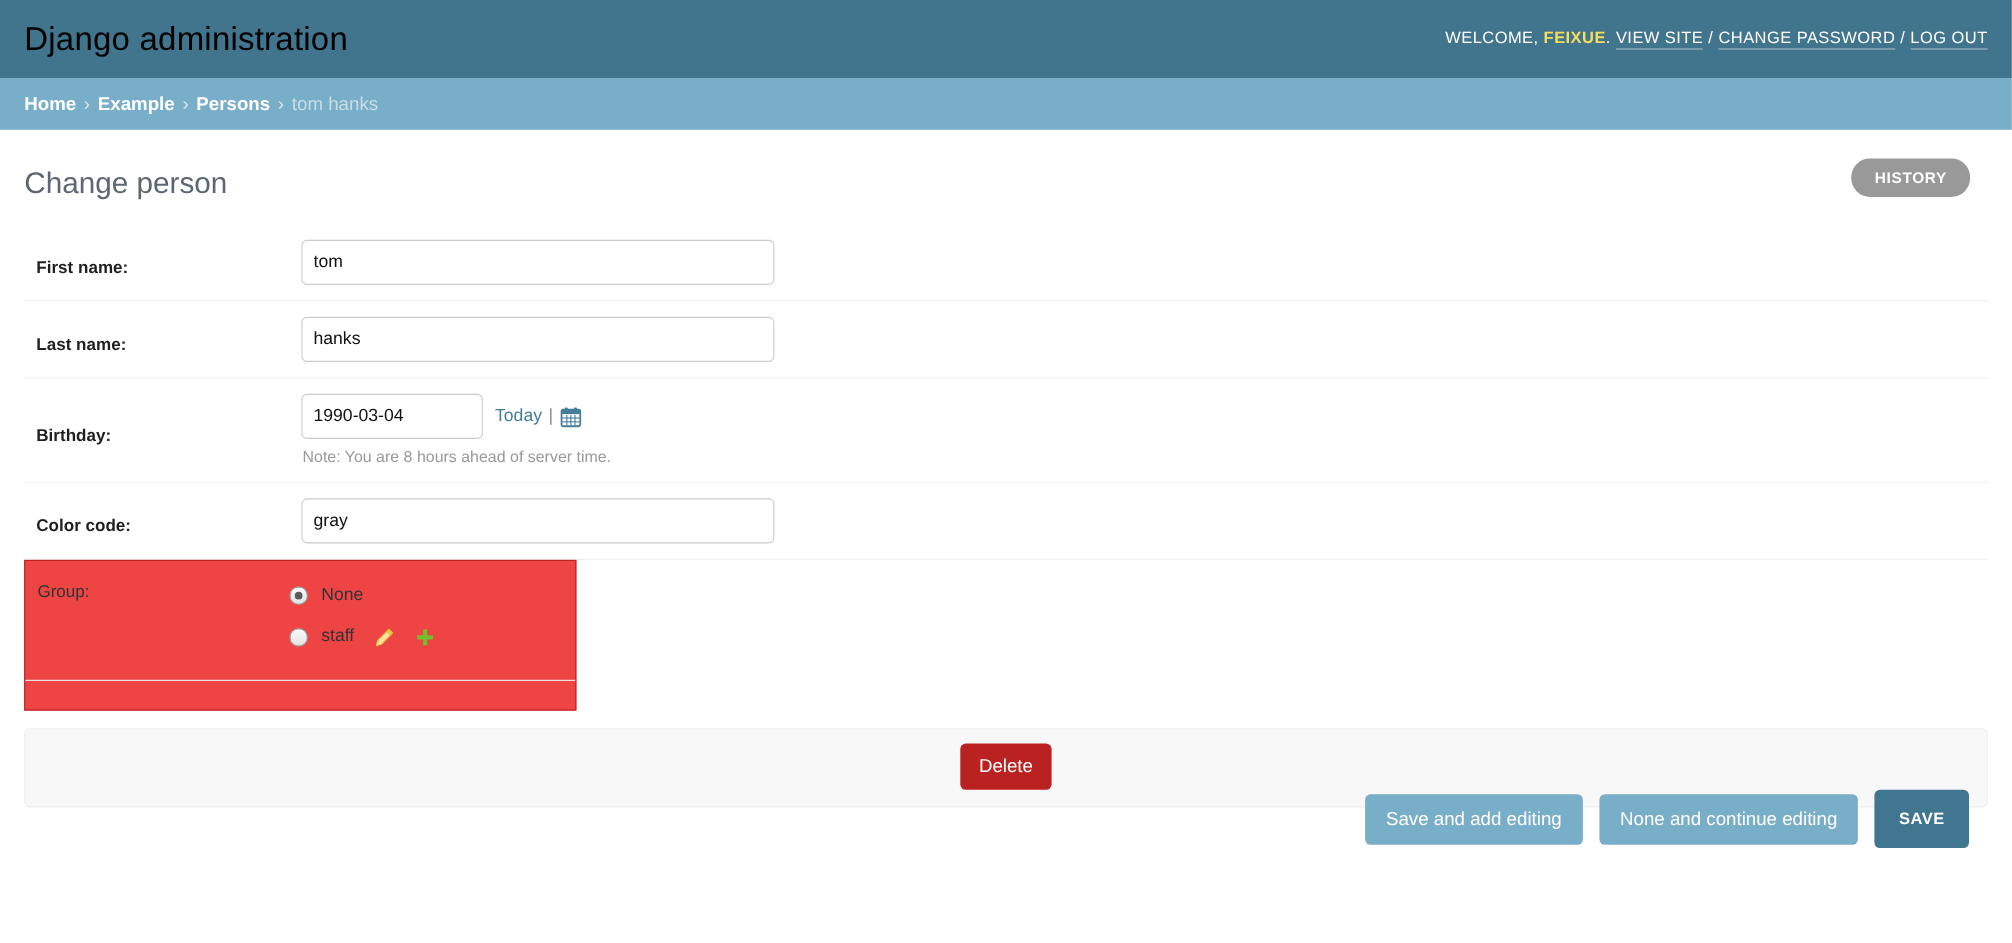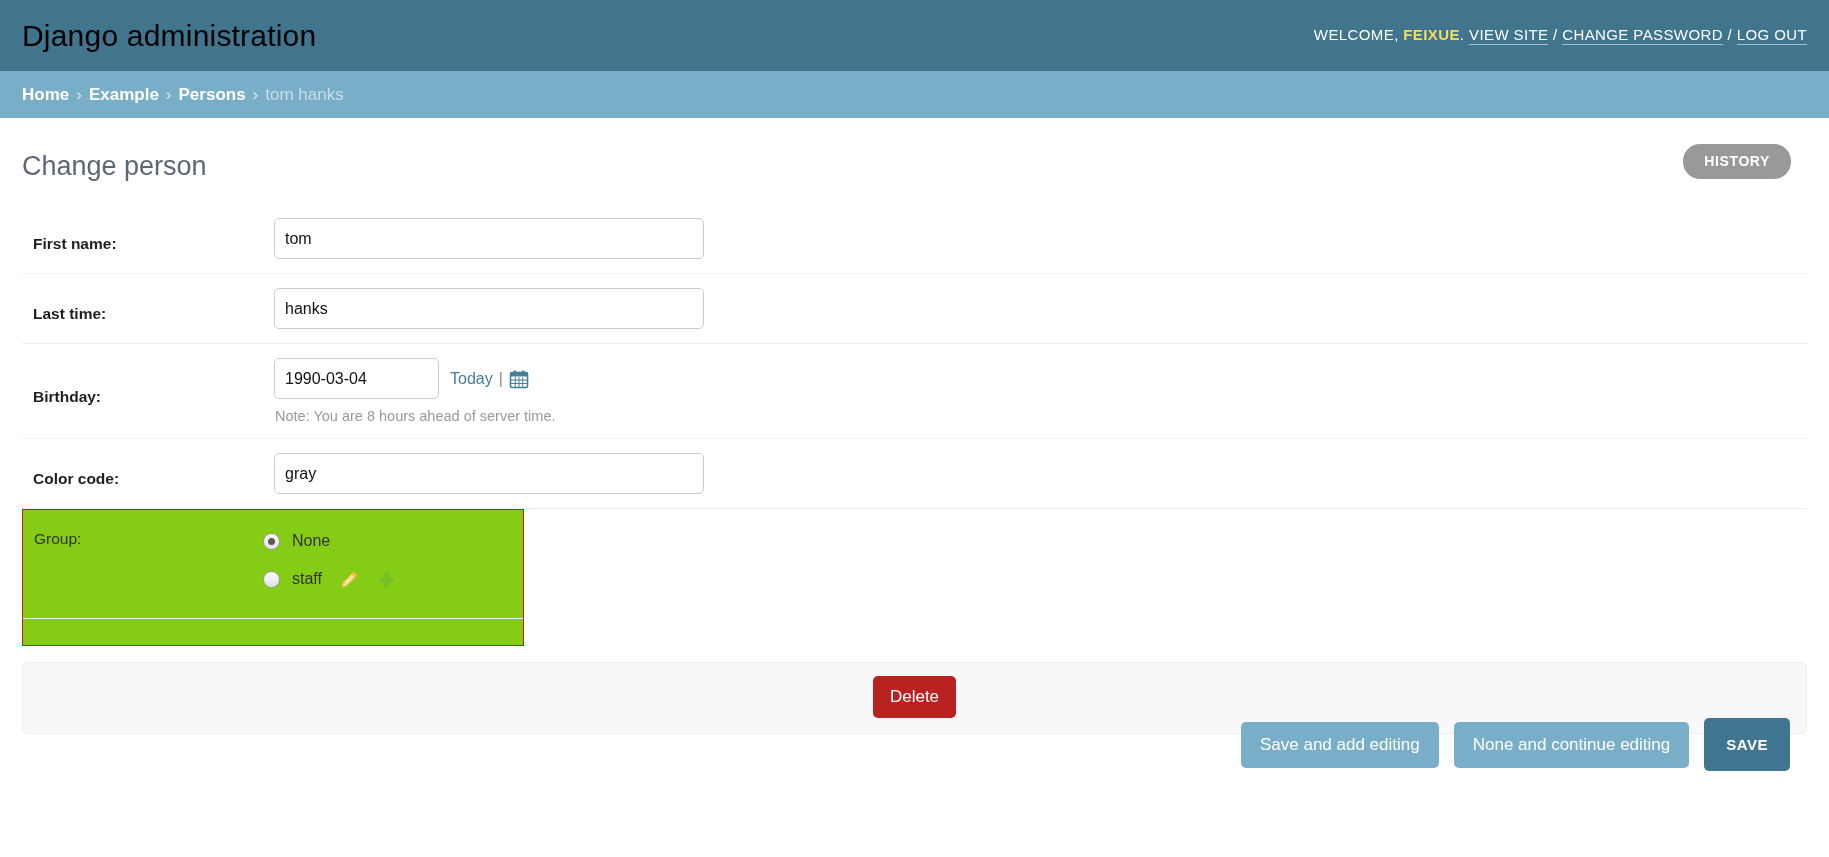--- a/index.html
+++ b/index.html
@@ -166,21 +166,21 @@
   .help, .datetime-note {
     font-size: 14.5px;
     color: #999999;
     margin-top: 9px;
     padding-left: 1px;
   }
 
   
   .form-row.errors {
     border: 1px solid #ba2121;
-    background: #84cc16;
+    background: #ef4444;
     padding: 0;
     margin: 0;
     width: 502px;
     display: block;
     min-height: 0;
   }
   .errors-inner {
     display: flex;
     align-items: flex-start;
     padding: 12px 0 20px 0;
@@ -327,21 +327,21 @@
     <div class="module">
 
       <div class="form-row">
         <label>First name:</label>
         <div class="field-area">
           <input type="text" class="vTextField" value="tom" style="">
         </div>
       </div>
 
       <div class="form-row">
-        <label>Last time:</label>
+        <label>Last name:</label>
         <div class="field-area">
           <input type="text" class="vTextField" value="hanks" style="">
         </div>
       </div>
 
       <div class="form-row">
         <label>Birthday:</label>
         <div class="field-area">
           <div class="date-line">
             <input type="text" class="vTextField vDateField" value="1990-03-04" style="">

